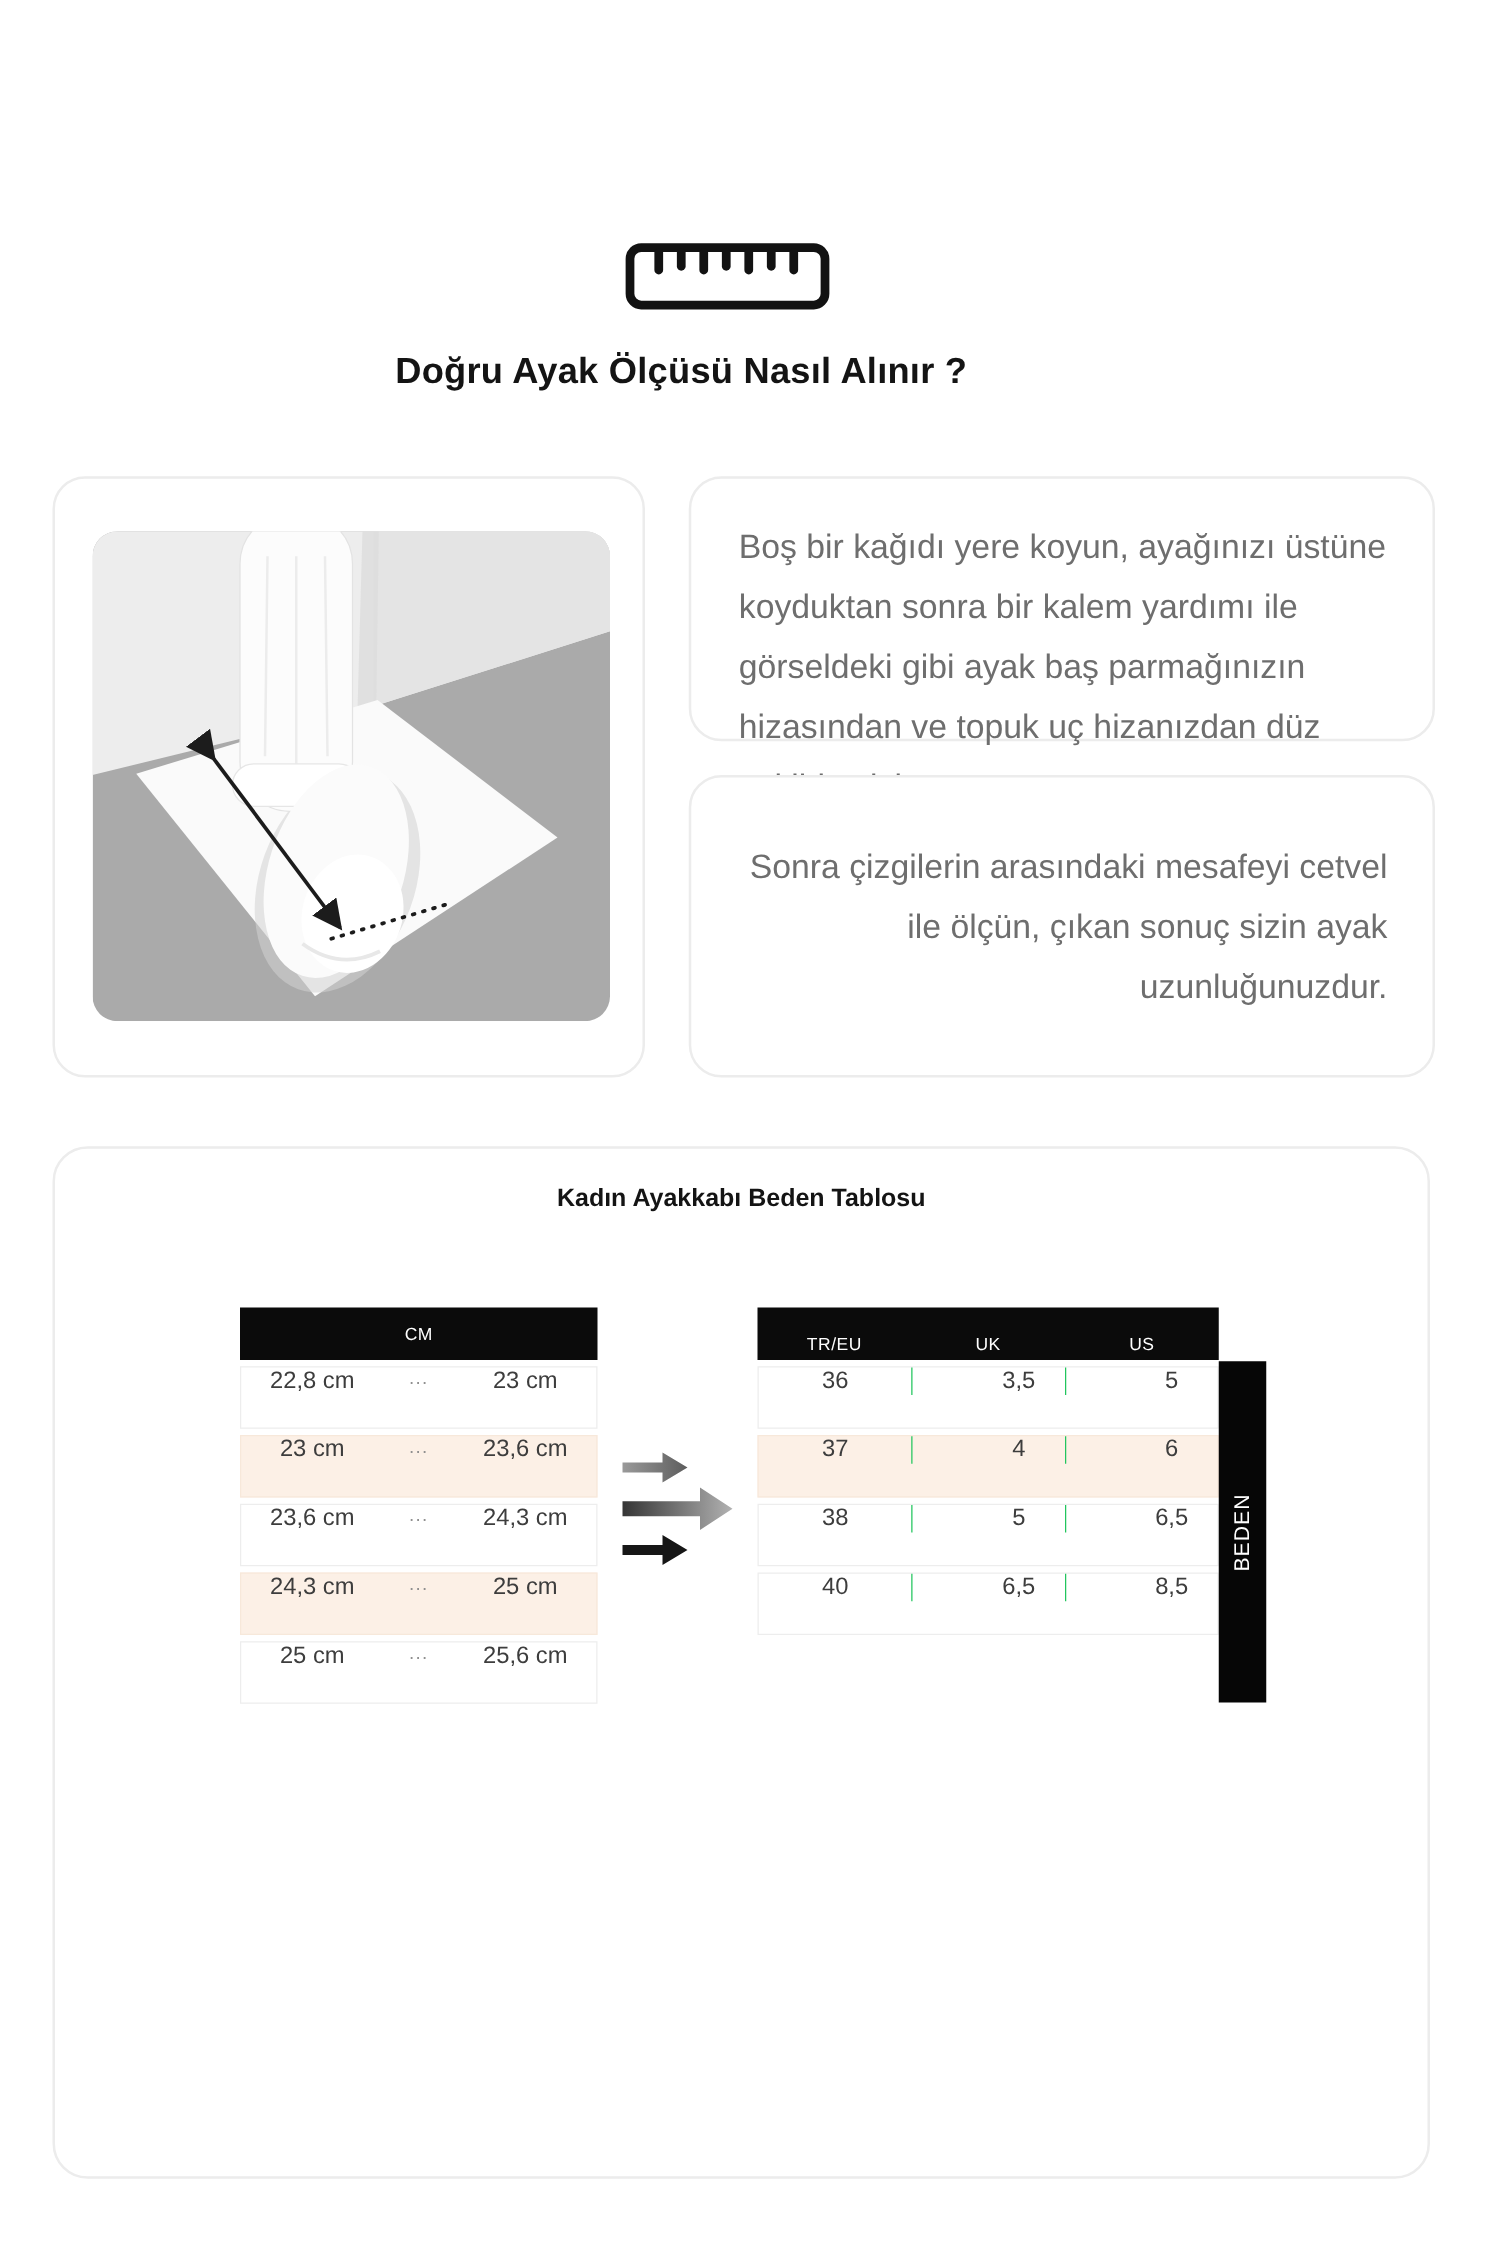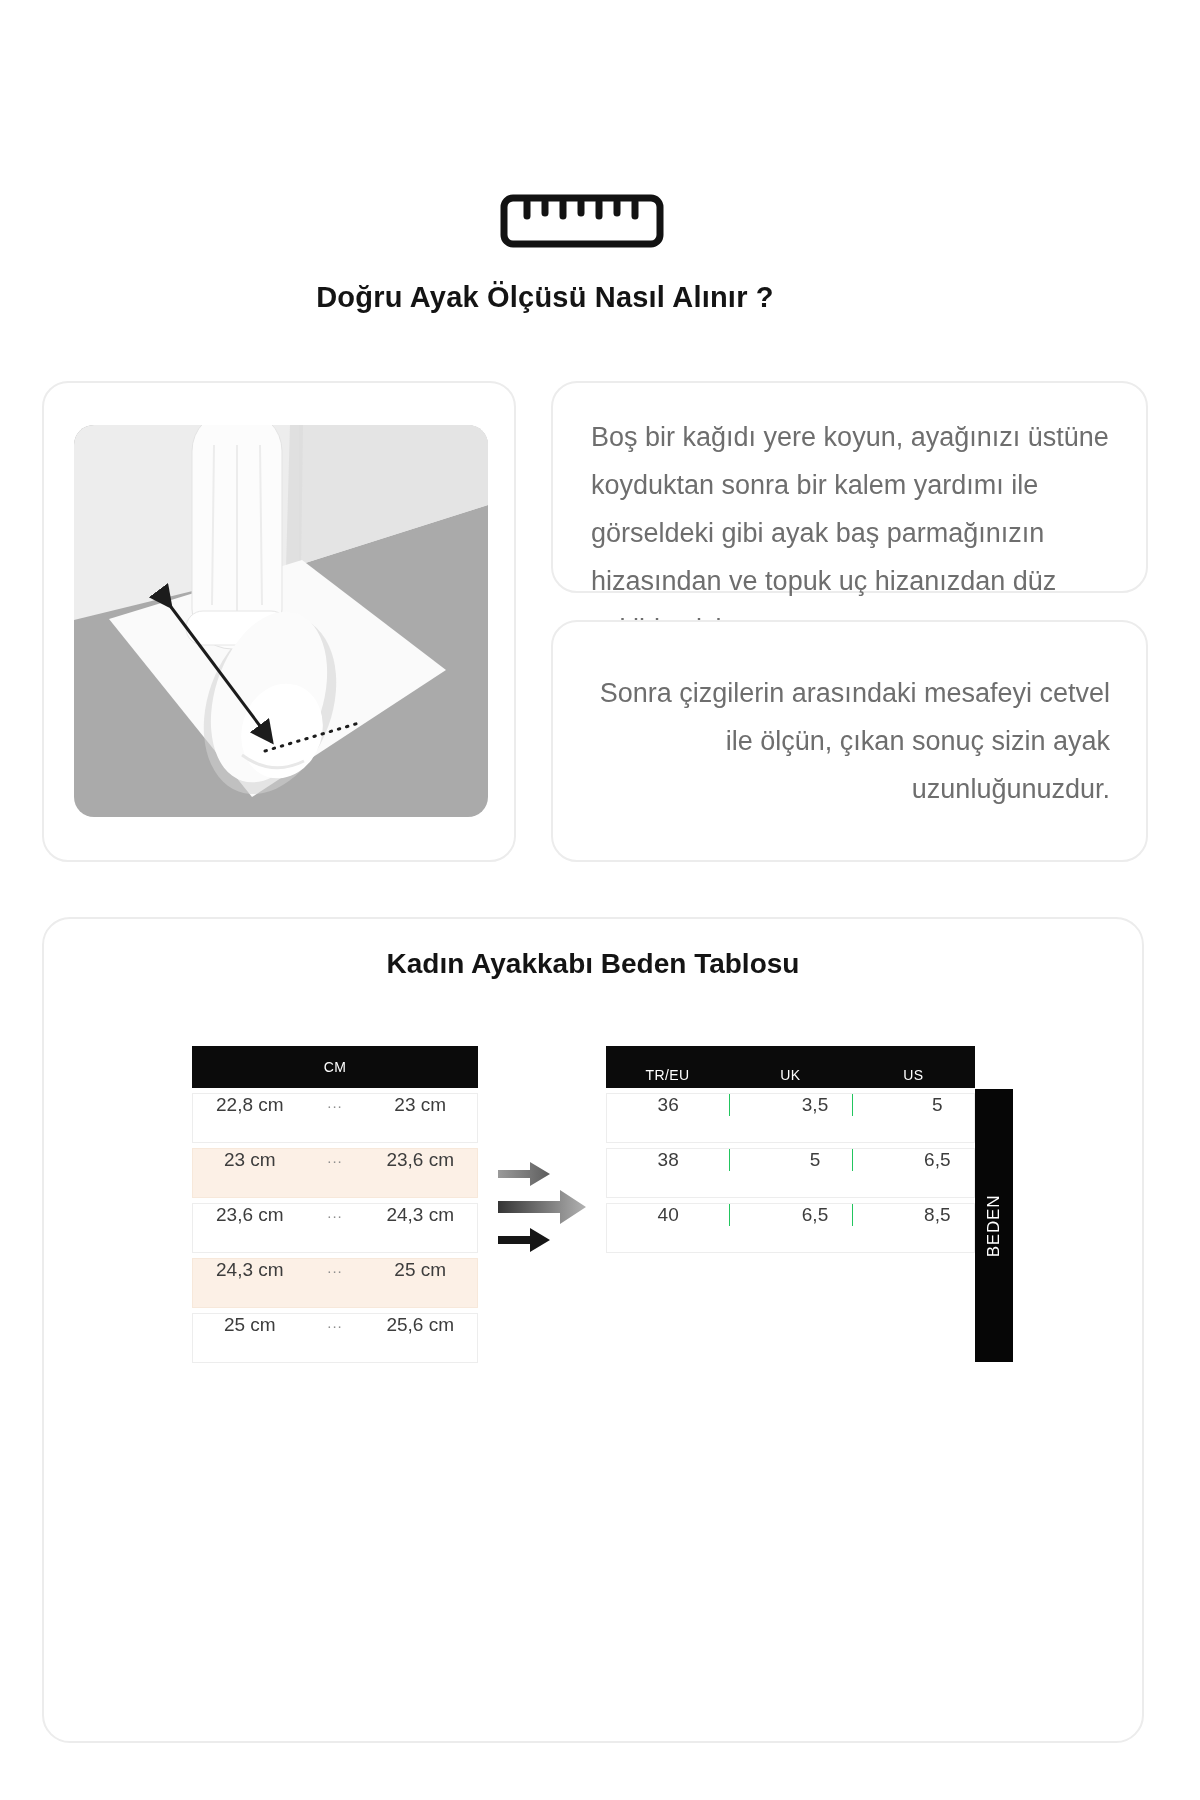--- a/index.html
+++ b/index.html
@@ -62,21 +62,21 @@
     left: 42px; top: 917px;
     width: 1102px; height: 826px;
     border: 2px solid #ececec;
     border-radius: 28px;
     background: #ffffff;
   }
   .chart-title {
     position: absolute;
     left: 42px; top: 948px; width: 1102px;
     text-align: center;
-    font-size: 28px;
+    font-size: 20px;
     font-weight: bold;
     color: #141414;
   }
 
   .table-header {
     height: 42px;
     background: #0b0b0b;
     color: #ffffff;
     display: flex;
     align-items: center;
@@ -256,20 +256,25 @@
     <div class="table-header">
       <span class="cellzone">TR/EU</span>
       <span class="cellzone">UK</span>
       <span class="cellzone">US</span>
     </div>
     <div class="srow">
       <span class="cellzone">36</span>
       <span class="cellzone">3,5</span>
       <span class="cellzone">5</span>
     </div>
+    <div class="srow alt">
+      <span class="cellzone">37</span>
+      <span class="cellzone">4</span>
+      <span class="cellzone">6</span>
+    </div>
     <div class="srow">
       <span class="cellzone">38</span>
       <span class="cellzone">5</span>
       <span class="cellzone">6,5</span>
     </div>
     <div class="srow">
       <span class="cellzone">40</span>
       <span class="cellzone">6,5</span>
       <span class="cellzone">8,5</span>
     </div>

